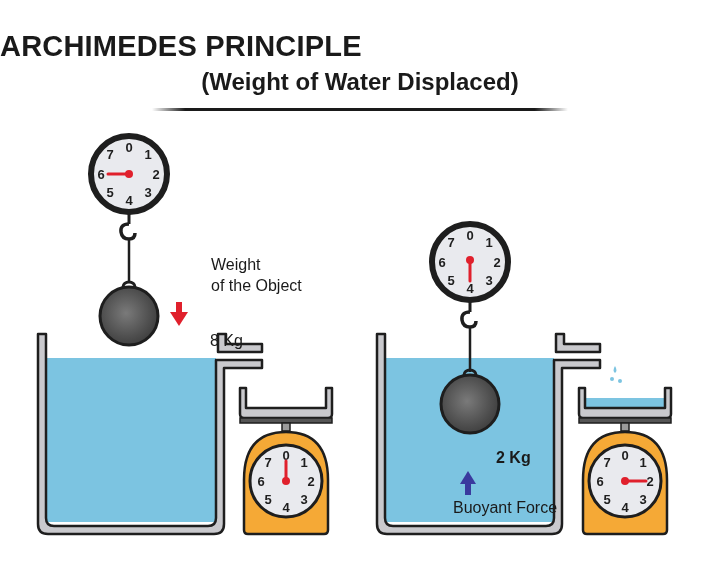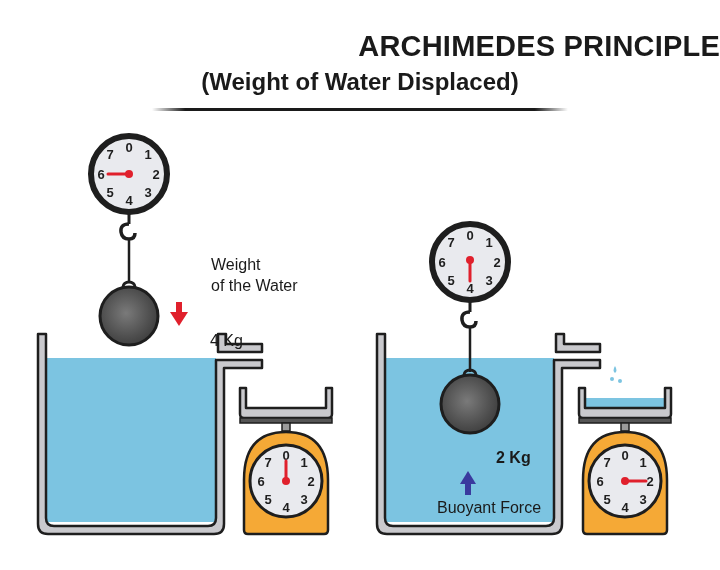--- a/index.html
+++ b/index.html
@@ -1,17 +1,17 @@
 <!DOCTYPE html>
 <html><head>
 <meta charset="utf-8">
 <style>
   html, body { margin:0; padding:0; background:#ffffff; }
   body { width:720px; height:570px; position:relative; overflow:hidden; font-family:"Liberation Sans", sans-serif; }
-  .title { position:absolute; left:0; width:720px; top:30px; text-align:right; font-size:29px; font-weight:bold; color:#1a1a1a; letter-spacing:0.2px; }
+  .title { position:absolute; left:0; width:720px; top:30px; text-align:left; font-size:29px; font-weight:bold; color:#1a1a1a; letter-spacing:0.2px; }
   .subtitle { position:absolute; left:0; width:720px; top:68px; text-align:center; font-size:24px; font-weight:bold; color:#1a1a1a; }
   .rule { position:absolute; left:152px; top:108px; width:416px; height:3px; background:linear-gradient(90deg, rgba(0,0,0,0) 0%, #1a1a1a 8%, #1a1a1a 92%, rgba(0,0,0,0) 100%); }
   svg.scene { position:absolute; left:0; top:0; }
   .lbl { position:absolute; font-size:16px; color:#1a1a1a; line-height:20px;margin-left:48px; }
 </style>
 </head>
 <body>
 
 <div class="title">ARCHIMEDES PRINCIPLE</div>
 <div class="subtitle">(Weight of Water Displaced)</div>
@@ -133,16 +133,16 @@
       <text x="607" y="504" font-family="Liberation Sans, sans-serif" font-weight="bold" font-size="13" text-anchor="middle" fill="#1e1e1e">5</text>
       <text x="600" y="486" font-family="Liberation Sans, sans-serif" font-weight="bold" font-size="13" text-anchor="middle" fill="#1e1e1e">6</text>
       <text x="607" y="467" font-family="Liberation Sans, sans-serif" font-weight="bold" font-size="13" text-anchor="middle" fill="#1e1e1e">7</text>
       <line x1="625" y1="481" x2="646" y2="481" stroke="#e0202c" stroke-width="3" stroke-linecap="round"></line>
       <circle cx="625" cy="481" r="4" fill="#e0202c"></circle>
     </g>
   </g>
 </svg>
 
 <div class="lbl" style="left:163px;top:255px;">Weight</div>
-<div class="lbl" style="left:163px;top:276px;">of the Water</div>
-<div class="lbl" style="left:162px;top:331px;">4 Kg</div>
+<div class="lbl" style="left:163px;top:276px;">of the Object</div>
+<div class="lbl" style="left:162px;top:331px;">8 Kg</div>
 <div class="lbl" style="left:448px;top:448px;font-weight:bold;">2 Kg</div>
-<div class="lbl" style="left:389px;top:498px;text-align:center;">Buoyant Force</div>
+<div class="lbl" style="left:405px;top:498px;text-align:center;">Buoyant Force</div>
 
 </body></html>

